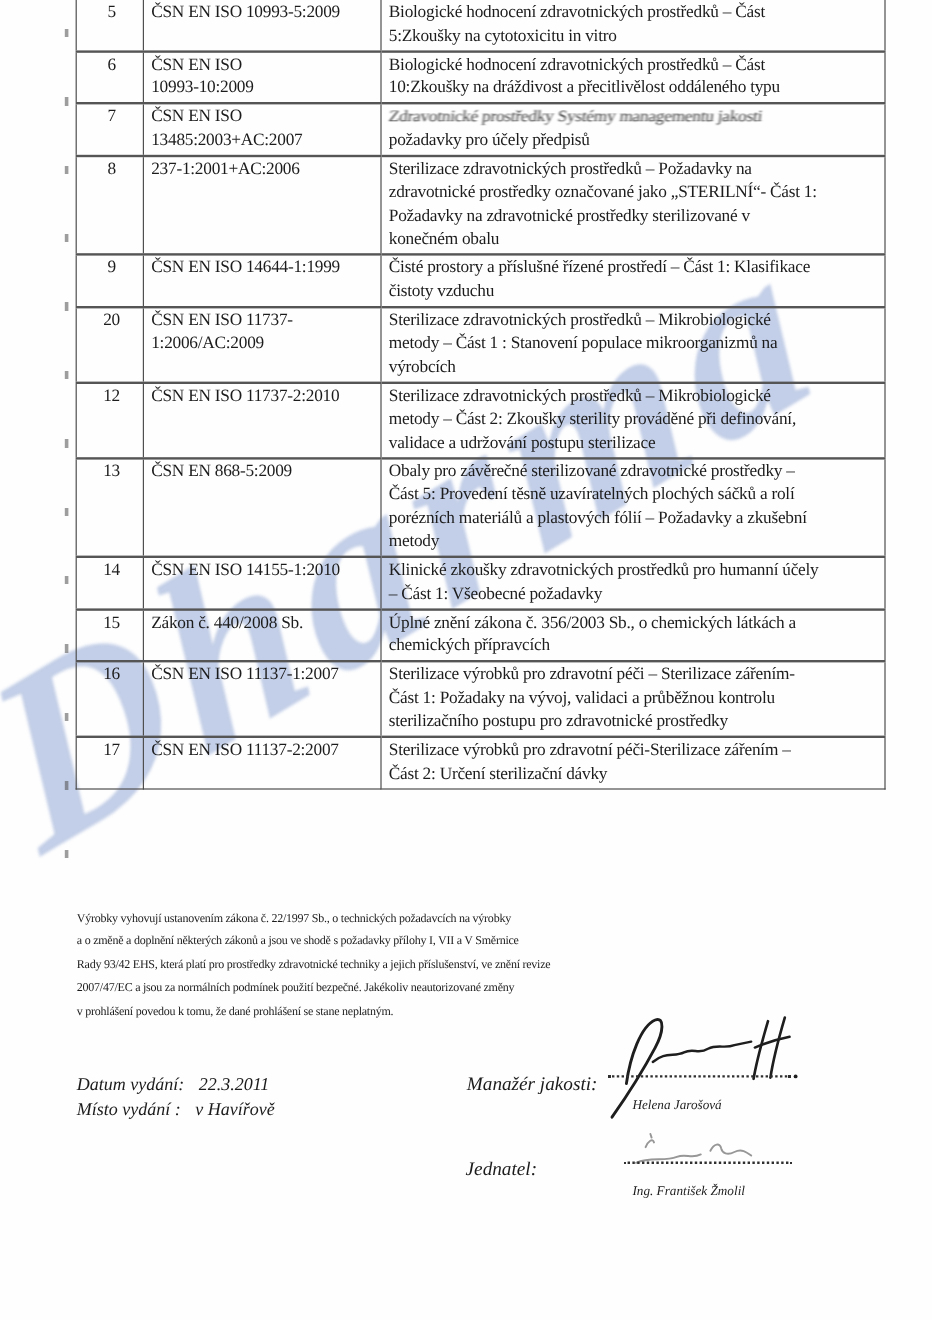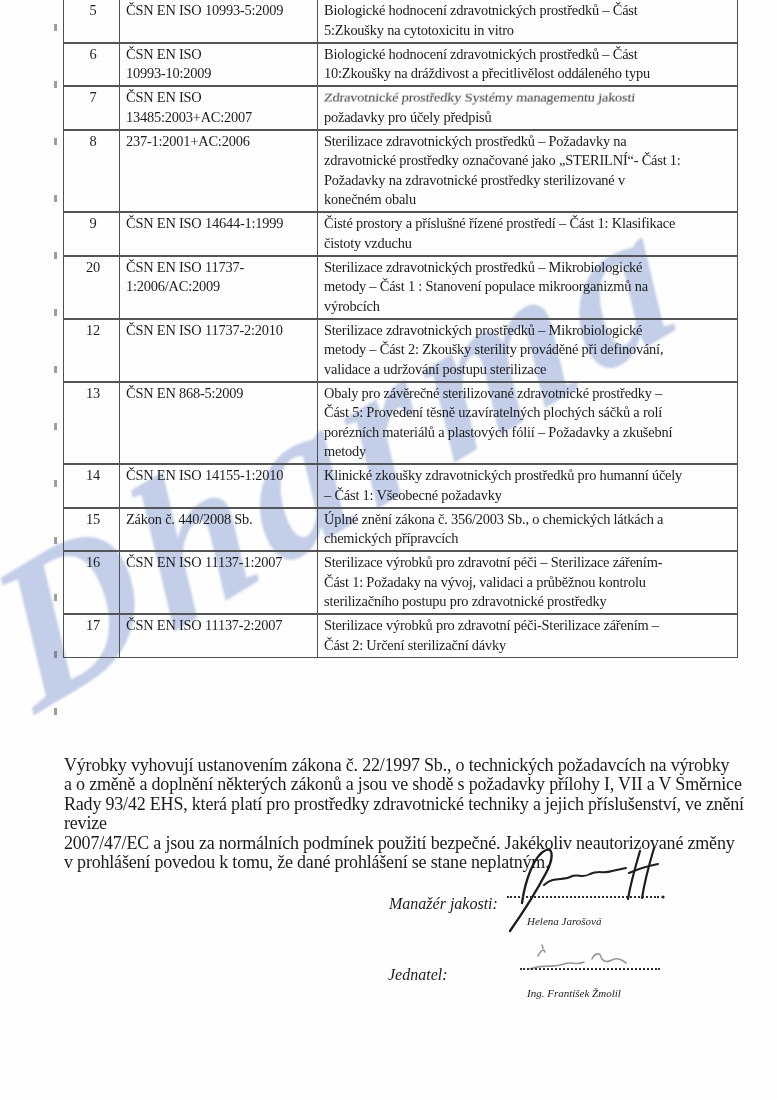--- a/index.html
+++ b/index.html
@@ -60,21 +60,21 @@
     filter:blur(0.7px);
     transform:skewX(-7deg) scaleY(0.93);
     color:#3d3d3d;
   }
   
   .statement{
     position:absolute;
     left:64px;top:756px;
     width:690px;
     margin:0;
-    font-size:18px;
+    font-size:10px;
     line-height:19.4px;
     letter-spacing:-0.2px;
     white-space:pre-line;
   }
   
   .issue-block{
     position:absolute;
     left:64px;top:894px;
     font-style:italic;
     font-size:15px;
@@ -205,20 +205,24 @@
         </tr>
       </tbody>
   </table>
 
   <p class="statement">Výrobky vyhovují ustanovením zákona č. 22/1997 Sb., o technických požadavcích na výrobky
 a o změně a doplnění některých zákonů a jsou ve shodě s požadavky přílohy I, VII a V Směrnice
 Rady 93/42 EHS, která platí pro prostředky zdravotnické techniky a jejich příslušenství, ve znění revize
 2007/47/EC a jsou za normálních podmínek použití bezpečné. Jakékoliv neautorizované změny
 v prohlášení povedou k tomu, že dané prohlášení se stane neplatným.</p>
 
+  <div class="issue-block">
+    <div><span class="lbl">Datum vydání:</span><span>22.3.2011</span></div>
+    <div><span class="lbl">Místo vydání :</span><span>v Havířově</span></div>
+  </div>
 
   <span class="sig-role role-1">Manažér jakosti:</span>
   <svg class="sig-svg svg-1" viewBox="0 0 180 92" fill="none" stroke="#1e1e1e" stroke-width="2.4" stroke-linecap="round">
     <path d="M 30 60 C 33 38 42 12 54 7 C 62 4 61 17 54 30 C 45 47 32 68 18 88"></path>
     <path d="M 52 42 C 62 33 70 38 78 34 C 86 30 90 36 98 31 C 106 27 112 31 120 28 L 134 25" stroke-width="2"></path>
     <path d="M 148 8 C 143 25 138 44 136 56" stroke-width="2.2"></path>
     <path d="M 162 5 C 157 22 152 42 150 55" stroke-width="2.2"></path>
     <path d="M 137 30 C 146 26 156 23 166 21" stroke-width="2"></path>
     <circle cx="171" cy="54" r="1.6" fill="#1e1e1e" stroke="none"></circle>
   </svg>

